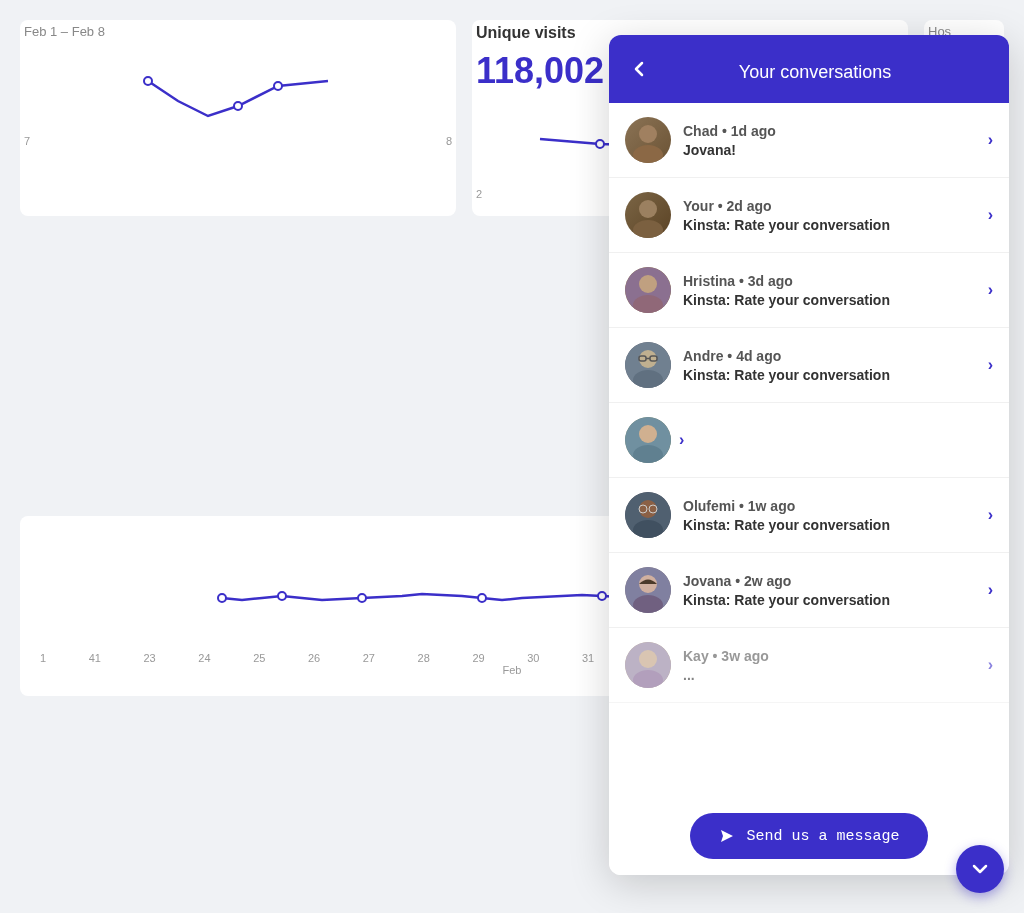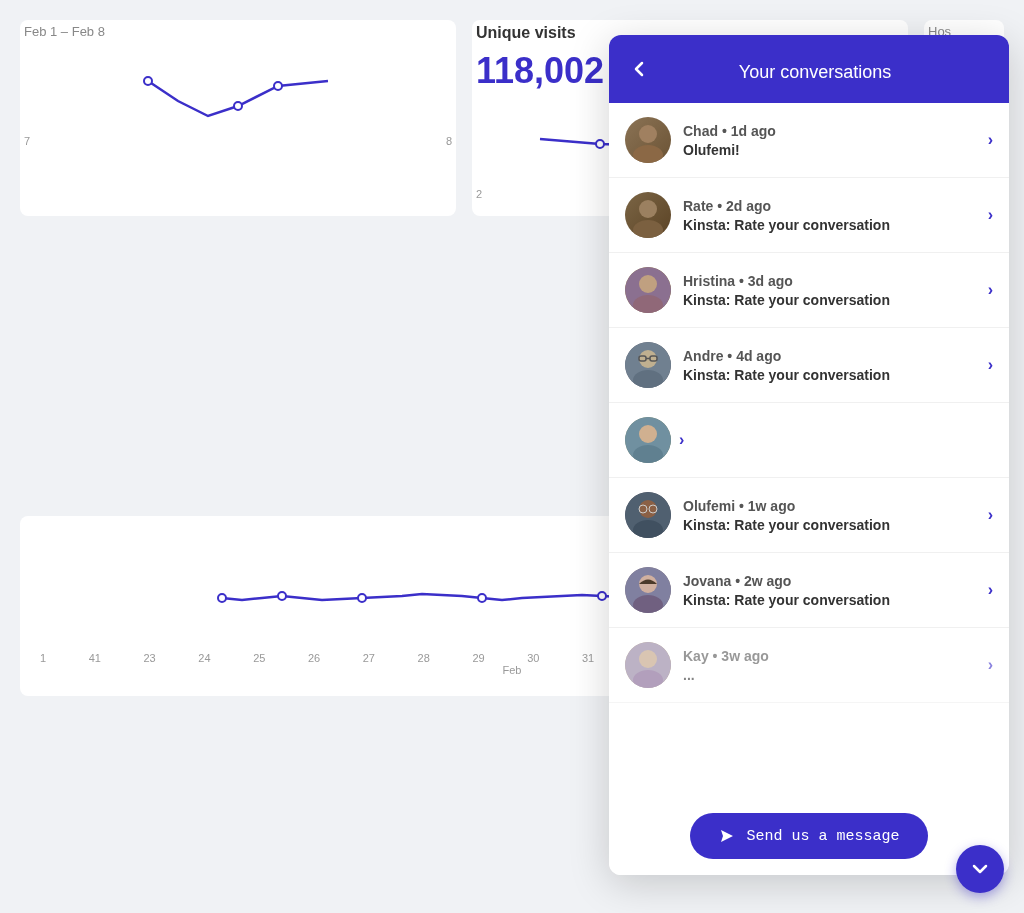--- a/index.html
+++ b/index.html
@@ -352,34 +352,34 @@
 
     <div class="conv-item">
       <div class="conv-avatar chad1">
         <svg width="46" height="46" viewBox="0 0 46 46">
           <circle cx="23" cy="17" r="9" fill="#A08060"></circle>
           <ellipse cx="23" cy="38" rx="15" ry="10" fill="#8B6845"></ellipse>
         </svg>
       </div>
       <div class="conv-info">
         <div class="conv-name-time">Chad • 1d ago</div>
-        <div class="conv-message">Olufemi!</div>
+        <div class="conv-message">Jovana!</div>
       </div>
       <div class="conv-chevron">›</div>
     </div>
 
     <div class="conv-item">
       <div class="conv-avatar chad2">
         <svg width="46" height="46" viewBox="0 0 46 46">
           <circle cx="23" cy="17" r="9" fill="#9B8060"></circle>
           <ellipse cx="23" cy="38" rx="15" ry="10" fill="#7B6040"></ellipse>
         </svg>
       </div>
       <div class="conv-info">
-        <div class="conv-name-time">Rate • 2d ago</div>
+        <div class="conv-name-time">Your • 2d ago</div>
         <div class="conv-message">Kinsta: Rate your conversation</div>
       </div>
       <div class="conv-chevron">›</div>
     </div>
 
     <div class="conv-item">
       <div class="conv-avatar hristina">
         <svg width="46" height="46" viewBox="0 0 46 46">
           <circle cx="23" cy="23" r="23" fill="#8B7090"></circle>
           <circle cx="23" cy="17" r="9" fill="#C0A080"></circle>

